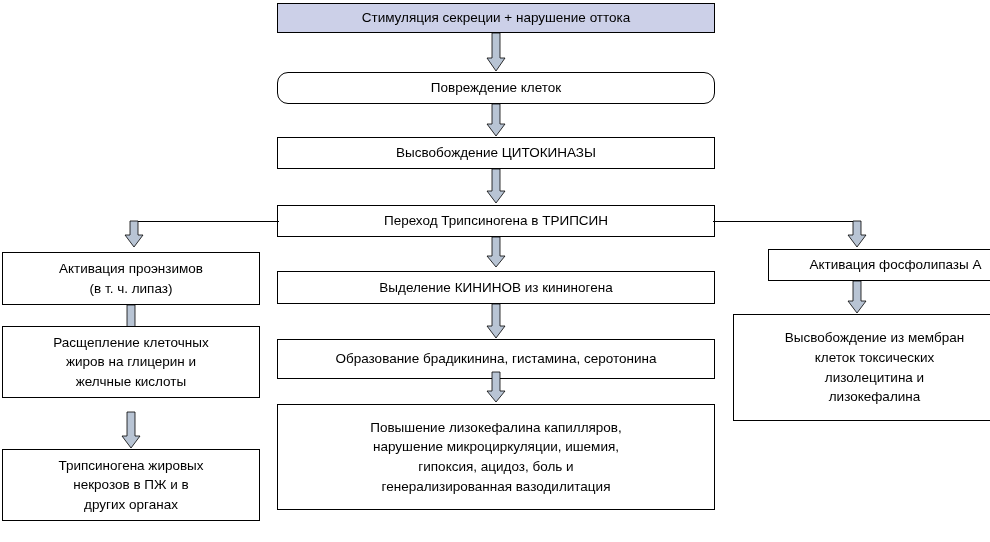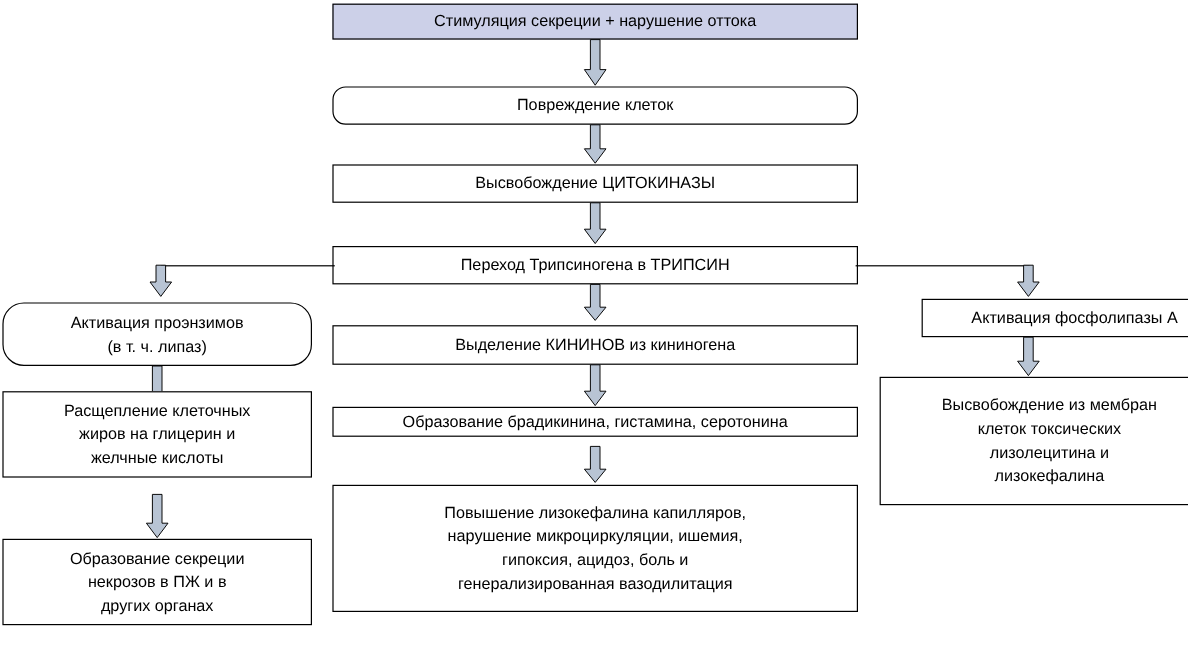--- a/index.html
+++ b/index.html
@@ -103,21 +103,21 @@
       <polygon points="6,8 14,8 14,22 19,22 10,34 1,22 6,22" fill="#b8c4d4" stroke="#000000" stroke-width="0.8"></polygon>
     </svg>
   </div>
 
   <div class="arrow" style="left:486px; top:237px;">
     <svg width="20" height="32" viewBox="0 0 20 32">
       <polygon points="6,0 14,0 14,19 19,19 10,30 1,19 6,19" fill="#b8c4d4" stroke="#000000" stroke-width="0.8"></polygon>
     </svg>
   </div>
 
-  <div class="box" style="left:2px; top:252px; width:258px; height:53px;border-radius:18px;">
+  <div class="box" style="left:2px; top:252px; width:258px; height:53px;">
     <span class="lines">
       <span>Активация проэнзимов</span><br>
       <span>(в т. ч. липаз)</span>
     </span>
   </div>
 
   <div class="arrow" style="left:121px; top:305px;">
     <svg width="20" height="36" viewBox="0 0 20 36">
       <polygon points="6,0 14,0 14,22 19,22 10,34 1,22 6,22" fill="#b8c4d4" stroke="#000000" stroke-width="0.8"></polygon>
     </svg>
@@ -132,37 +132,37 @@
   </div>
 
   <div class="arrow" style="left:121px; top:412px;">
     <svg width="20" height="38" viewBox="0 0 20 38">
       <polygon points="6,0 14,0 14,24 19,24 10,36 1,24 6,24" fill="#b8c4d4" stroke="#000000" stroke-width="0.8"></polygon>
     </svg>
   </div>
 
   <div class="box" style="left:2px; top:449px; width:258px; height:72px;">
     <span class="lines">
-      <span>Образование секреции</span><br>
+      <span>Трипсиногена жировых</span><br>
       <span>некрозов в ПЖ и в</span><br>
       <span>других органах</span>
     </span>
   </div>
 
   <div class="box" style="left:277px; top:271px; width:438px; height:33px;">
     <span class="lines">Выделение КИНИНОВ из кининогена</span>
   </div>
 
   <div class="arrow" style="left:486px; top:304px;">
     <svg width="20" height="36" viewBox="0 0 20 36">
       <polygon points="6,0 14,0 14,22 19,22 10,34 1,22 6,22" fill="#b8c4d4" stroke="#000000" stroke-width="0.8"></polygon>
     </svg>
   </div>
 
-  <div class="box" style="left:277px; top:339px; width:438px; height:25px;">
+  <div class="box" style="left:277px; top:339px; width:438px; height:40px;">
     <span class="lines">Образование брадикинина, гистамина, серотонина</span>
   </div>
 
   <div class="arrow" style="left:486px; top:372px;">
     <svg width="20" height="32" viewBox="0 0 20 32">
       <polygon points="6,0 14,0 14,19 19,19 10,30 1,19 6,19" fill="#b8c4d4" stroke="#000000" stroke-width="0.8"></polygon>
     </svg>
   </div>
 
   <div class="box" style="left:277px; top:404px; width:438px; height:106px;">

